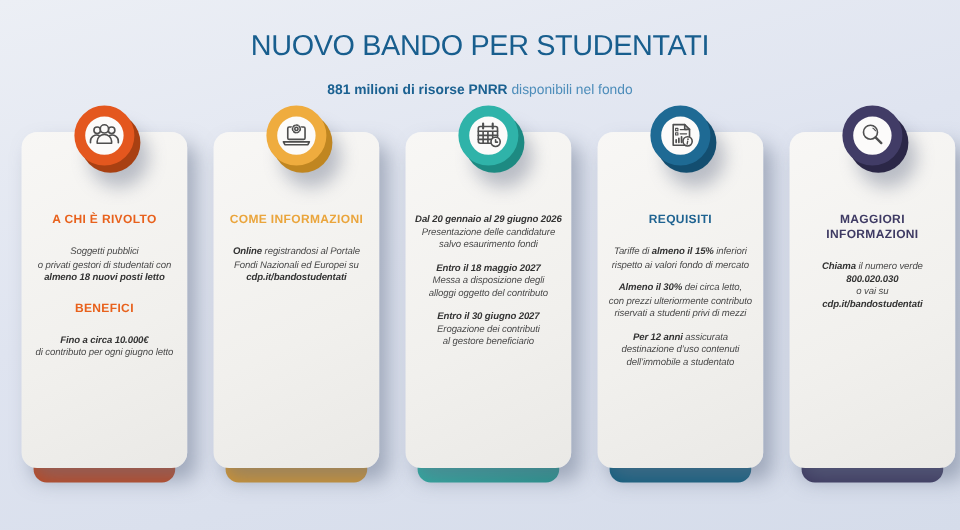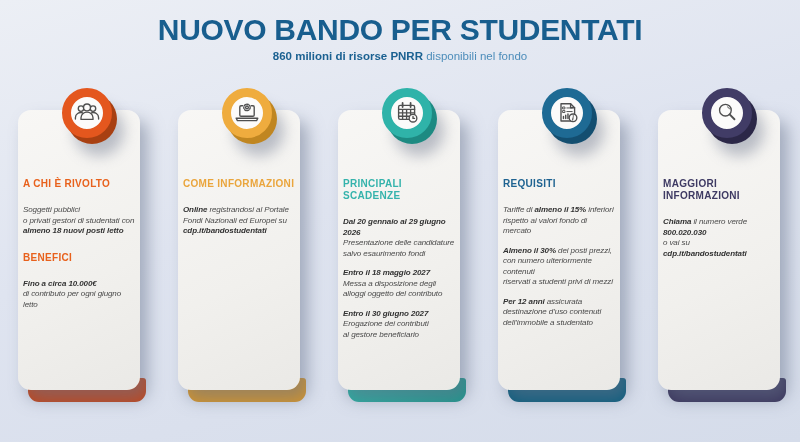--- a/index.html
+++ b/index.html
@@ -9,38 +9,38 @@
     font-family:"Liberation Sans", sans-serif;
     overflow:hidden;
   }
   .stage {
     position:relative; width:800px; height:442px;
     background:linear-gradient(165deg,#ECEFF5 0%,#DFE4F0 45%,#D5DCEA 100%);
   }
   
   .header { position:absolute; top:9px; left:0; width:100%; text-align:center; }
   .title {
-    margin:4px; font-size:30px; font-weight:bold; color:#185E8E;
+    margin:17px; font-size:24px; font-weight:normal; color:#185E8E;
     letter-spacing:-0.3px; line-height:1.1;
   }
   .subtitle { margin-top:4px; font-size:11.5px; color:#4D8DBA; }
   .subtitle b { color:#1B6191; }
   
   .cardwrap { position:absolute; top:88px; width:138px; height:320px; }
   .pos1{left:18px} .pos2{left:178px} .pos3{left:338px} .pos4{left:498px} .pos5{left:658px}
   .bar {
     position:absolute; top:290px; left:10px; right:10px; height:24px;
     border-radius:3px 3px 11px 11px; z-index:0;
   }
   .card {
-    position:absolute; top:22px; left:0; width:122px; height:280px;
+    position:absolute; top:22px; left:0; width:138px; height:280px;
     background:linear-gradient(155deg,#F8F7F5 0%,#F1F0ED 60%,#EAE9E6 100%);
     border-radius:13px;
     box-shadow:8px 10px 16px rgba(104,115,140,.5);
-    z-index:1; padding:68px 5px 0; text-align:left;
+    z-index:1; padding:68px 5px 0; text-align:center;
   }
   .circle {
     position:absolute; top:0; left:50%; transform:translateX(-50%);
     width:50px; height:50px; border-radius:50%;
     background:#FCFBFA; border:9px solid #999; z-index:2;
     display:flex; align-items:center; justify-content:center;
   }
   .circle svg { width:34px; height:34px; display:block; }
   .card-heading {
     margin:0 0 15px; font-size:10px; font-weight:bold;
@@ -66,21 +66,21 @@
   .ico { stroke:#4F4F4F; fill:none; stroke-width:1.7; stroke-linecap:round; stroke-linejoin:round; }
 </style>
 </head>
 <body>
 
 <div class="stage">
 
   <div class="header">
     <h1 class="title">NUOVO BANDO PER STUDENTATI</h1>
     <div class="subtitle">
-      <b>860 milioni di risorse PNRR</b><span> disponibili nel fondo</span>
+      <b>881 milioni di risorse PNRR</b><span> disponibili nel fondo</span>
     </div>
   </div>
 
   <div class="cardwrap pos1 c1">
     <div class="bar"></div>
     <div class="card">
       <h2 class="card-heading">A CHI È RIVOLTO</h2>
       <p class="body">
         <span>Soggetti pubblici</span><br>
         <span>o privati gestori di studentati con</span><br>
@@ -121,21 +121,20 @@
         <circle cx="20" cy="13" r="5.4" fill="#FCFBFA" stroke="none"></circle>
         <circle cx="20" cy="13" r="4" stroke-dasharray="2 1.6"></circle>
         <circle cx="20" cy="13" r="1.7"></circle>
       </svg>
     </div>
   </div>
 
   <div class="cardwrap pos3 c3">
     <div class="bar"></div>
     <div class="card">
-      <h2 class="card-heading">PRINCIPALI SCADENZE</h2>
       <p class="body">
         <b>Dal 20 gennaio al 29 giugno 2026</b><br>
         <span>Presentazione delle candidature</span><br>
         <span>salvo esaurimento fondi</span>
       </p>
       <p class="body">
         <b>Entro il 18 maggio 2027</b><br>
         <span>Messa a disposizione degli</span><br>
         <span>alloggi oggetto del contributo</span>
       </p>
@@ -158,22 +157,22 @@
 
   <div class="cardwrap pos4 c4">
     <div class="bar"></div>
     <div class="card">
       <h2 class="card-heading">REQUISITI</h2>
       <p class="body">
         <span>Tariffe di </span><b>almeno il 15%</b><span> inferiori</span><br>
         <span>rispetto ai valori fondo di mercato</span>
       </p>
       <p class="body">
-        <b>Almeno il 30%</b><span> dei posti prezzi,</span><br>
-        <span>con numero ulteriormente contenuti</span><br>
+        <b>Almeno il 30%</b><span> dei circa letto,</span><br>
+        <span>con prezzi ulteriormente contributo</span><br>
         <span>riservati a studenti privi di mezzi</span>
       </p>
       <p class="body">
         <b>Per 12 anni</b><span> assicurata</span><br>
         <span>destinazione d’uso contenuti</span><br>
         <span>dell’immobile a studentato</span>
       </p>
     </div>
     <div class="circle">
       <svg class="ico" viewBox="0 0 40 40">

